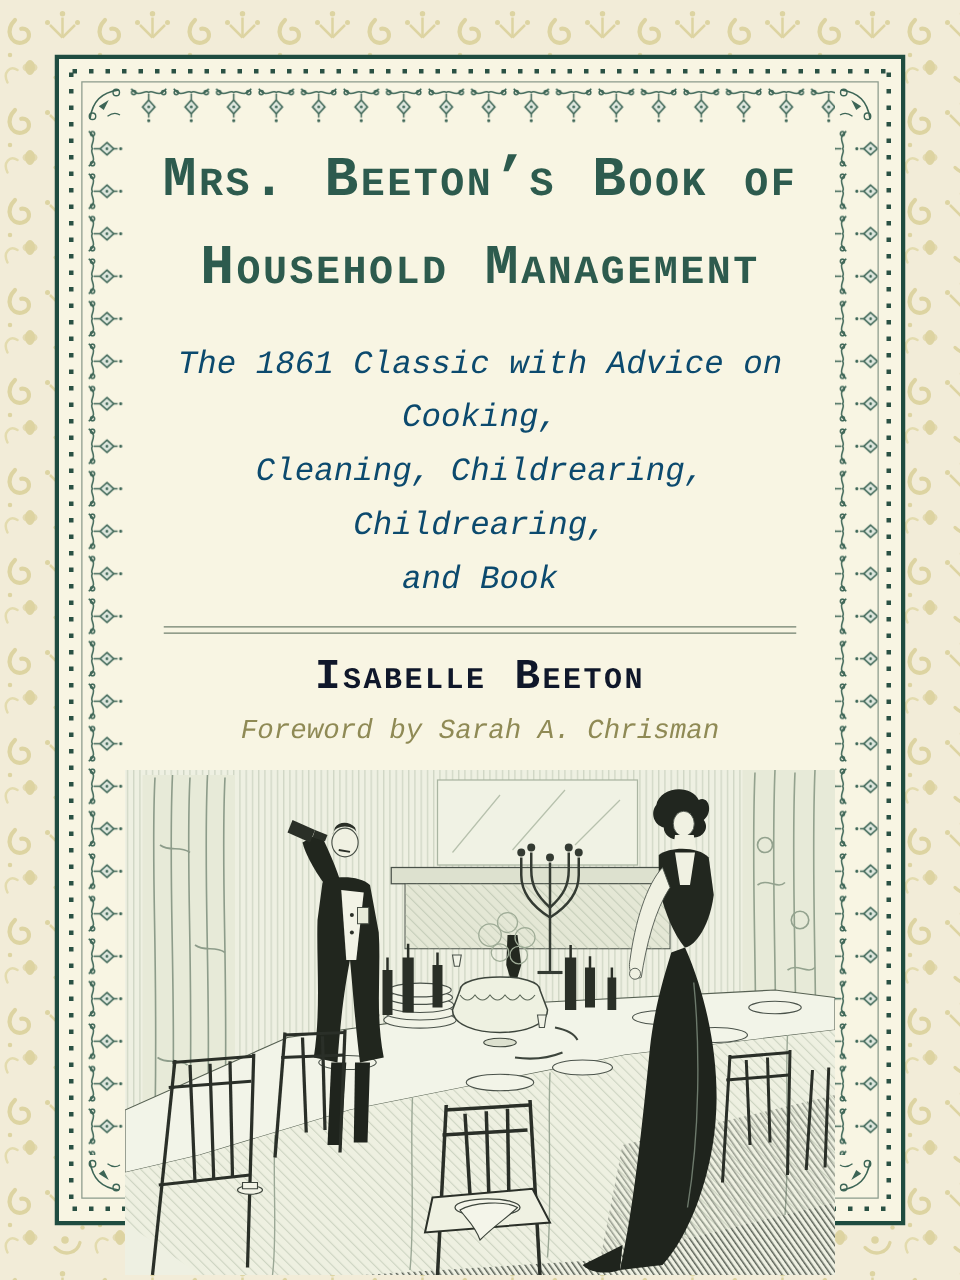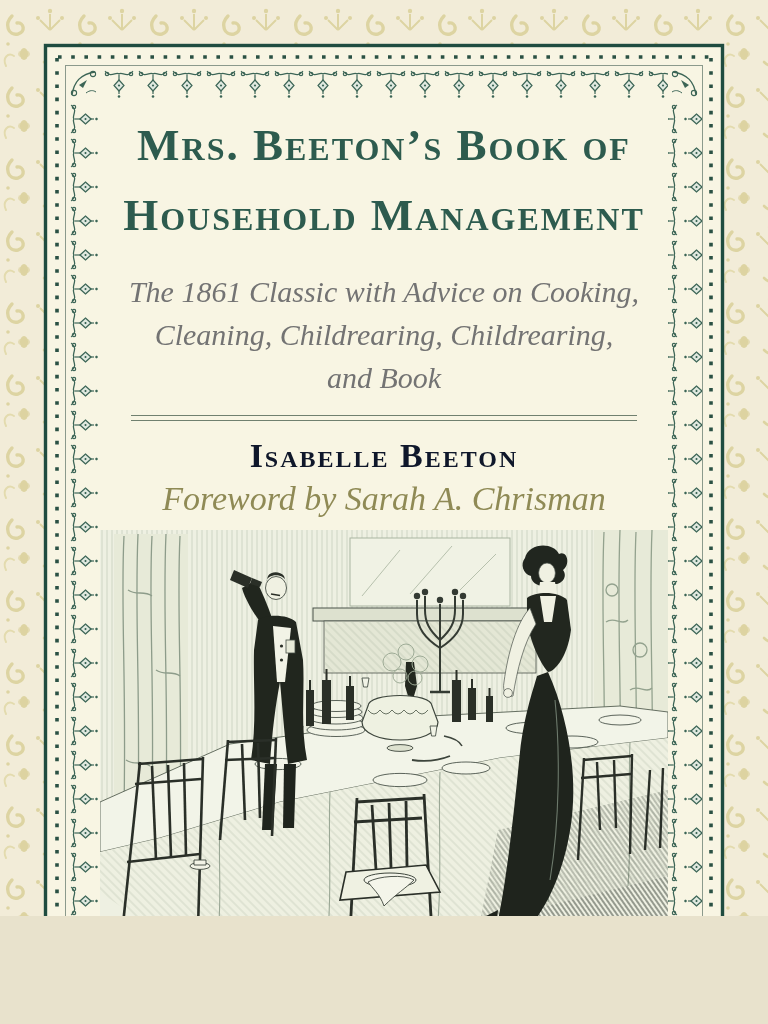--- a/index.html
+++ b/index.html
@@ -1,30 +1,30 @@
 <!DOCTYPE html>
 <html><head>
 <meta charset="utf-8">
 <style>
   html,body{margin:0;padding:0;background:#e8e2cc;}
-  .cover{position:relative;width:768px;height:916px;overflow:hidden;
-         font-family:Liberation Serif, serif;}
+  .cover{position:relative;width:768px;height:1024px;overflow:hidden;
+         font-family:Liberation Mono, monospace;}
   .decor-svg{position:absolute;left:0;top:0;width:768px;height:1024px;display:block;}
   .content{position:absolute;left:100px;top:96px;width:568px;text-align:center;}
   .title{margin:14px 0 0 0;font-weight:bold;font-variant:small-caps;
          font-size:45px;line-height:70px;letter-spacing:2px;color:#2d5b4e;}
   .title span{display:block;}
   .subtitle{margin:20px 0 0 0;font-style:italic;font-weight:normal;
-            font-size:30px;line-height:43px;color:#737373;}
+            font-size:26px;line-height:43px;color:#0c4a6e;}
   .subtitle span{display:block;}
   .rule{width:506px;height:4px;margin:16px auto 0 auto;
         border-top:1px solid #70806f;border-bottom:1px solid #70806f;}
   .author{margin:15px 0 0 0;font-weight:bold;font-variant:small-caps;
           font-size:34px;line-height:40px;letter-spacing:2px;color:#0f172a;}
-  .foreword{margin:7px 0 0 0;font-style:italic;font-size:34px;line-height:32px;color:#8f8a55;}
+  .foreword{margin:7px 0 0 0;font-style:italic;font-size:22px;line-height:32px;color:#8f8a55;}
   .illustration{margin:15px 0 0 0;width:568px;height:404px;}
   .illustration svg{display:block;width:568px;height:404px;}
 </style>
 </head>
 <body>
 
 <div class="cover">
 
   <svg class="decor-svg" viewBox="0 0 768 1024" xmlns="http://www.w3.org/2000/svg">
     <defs>

